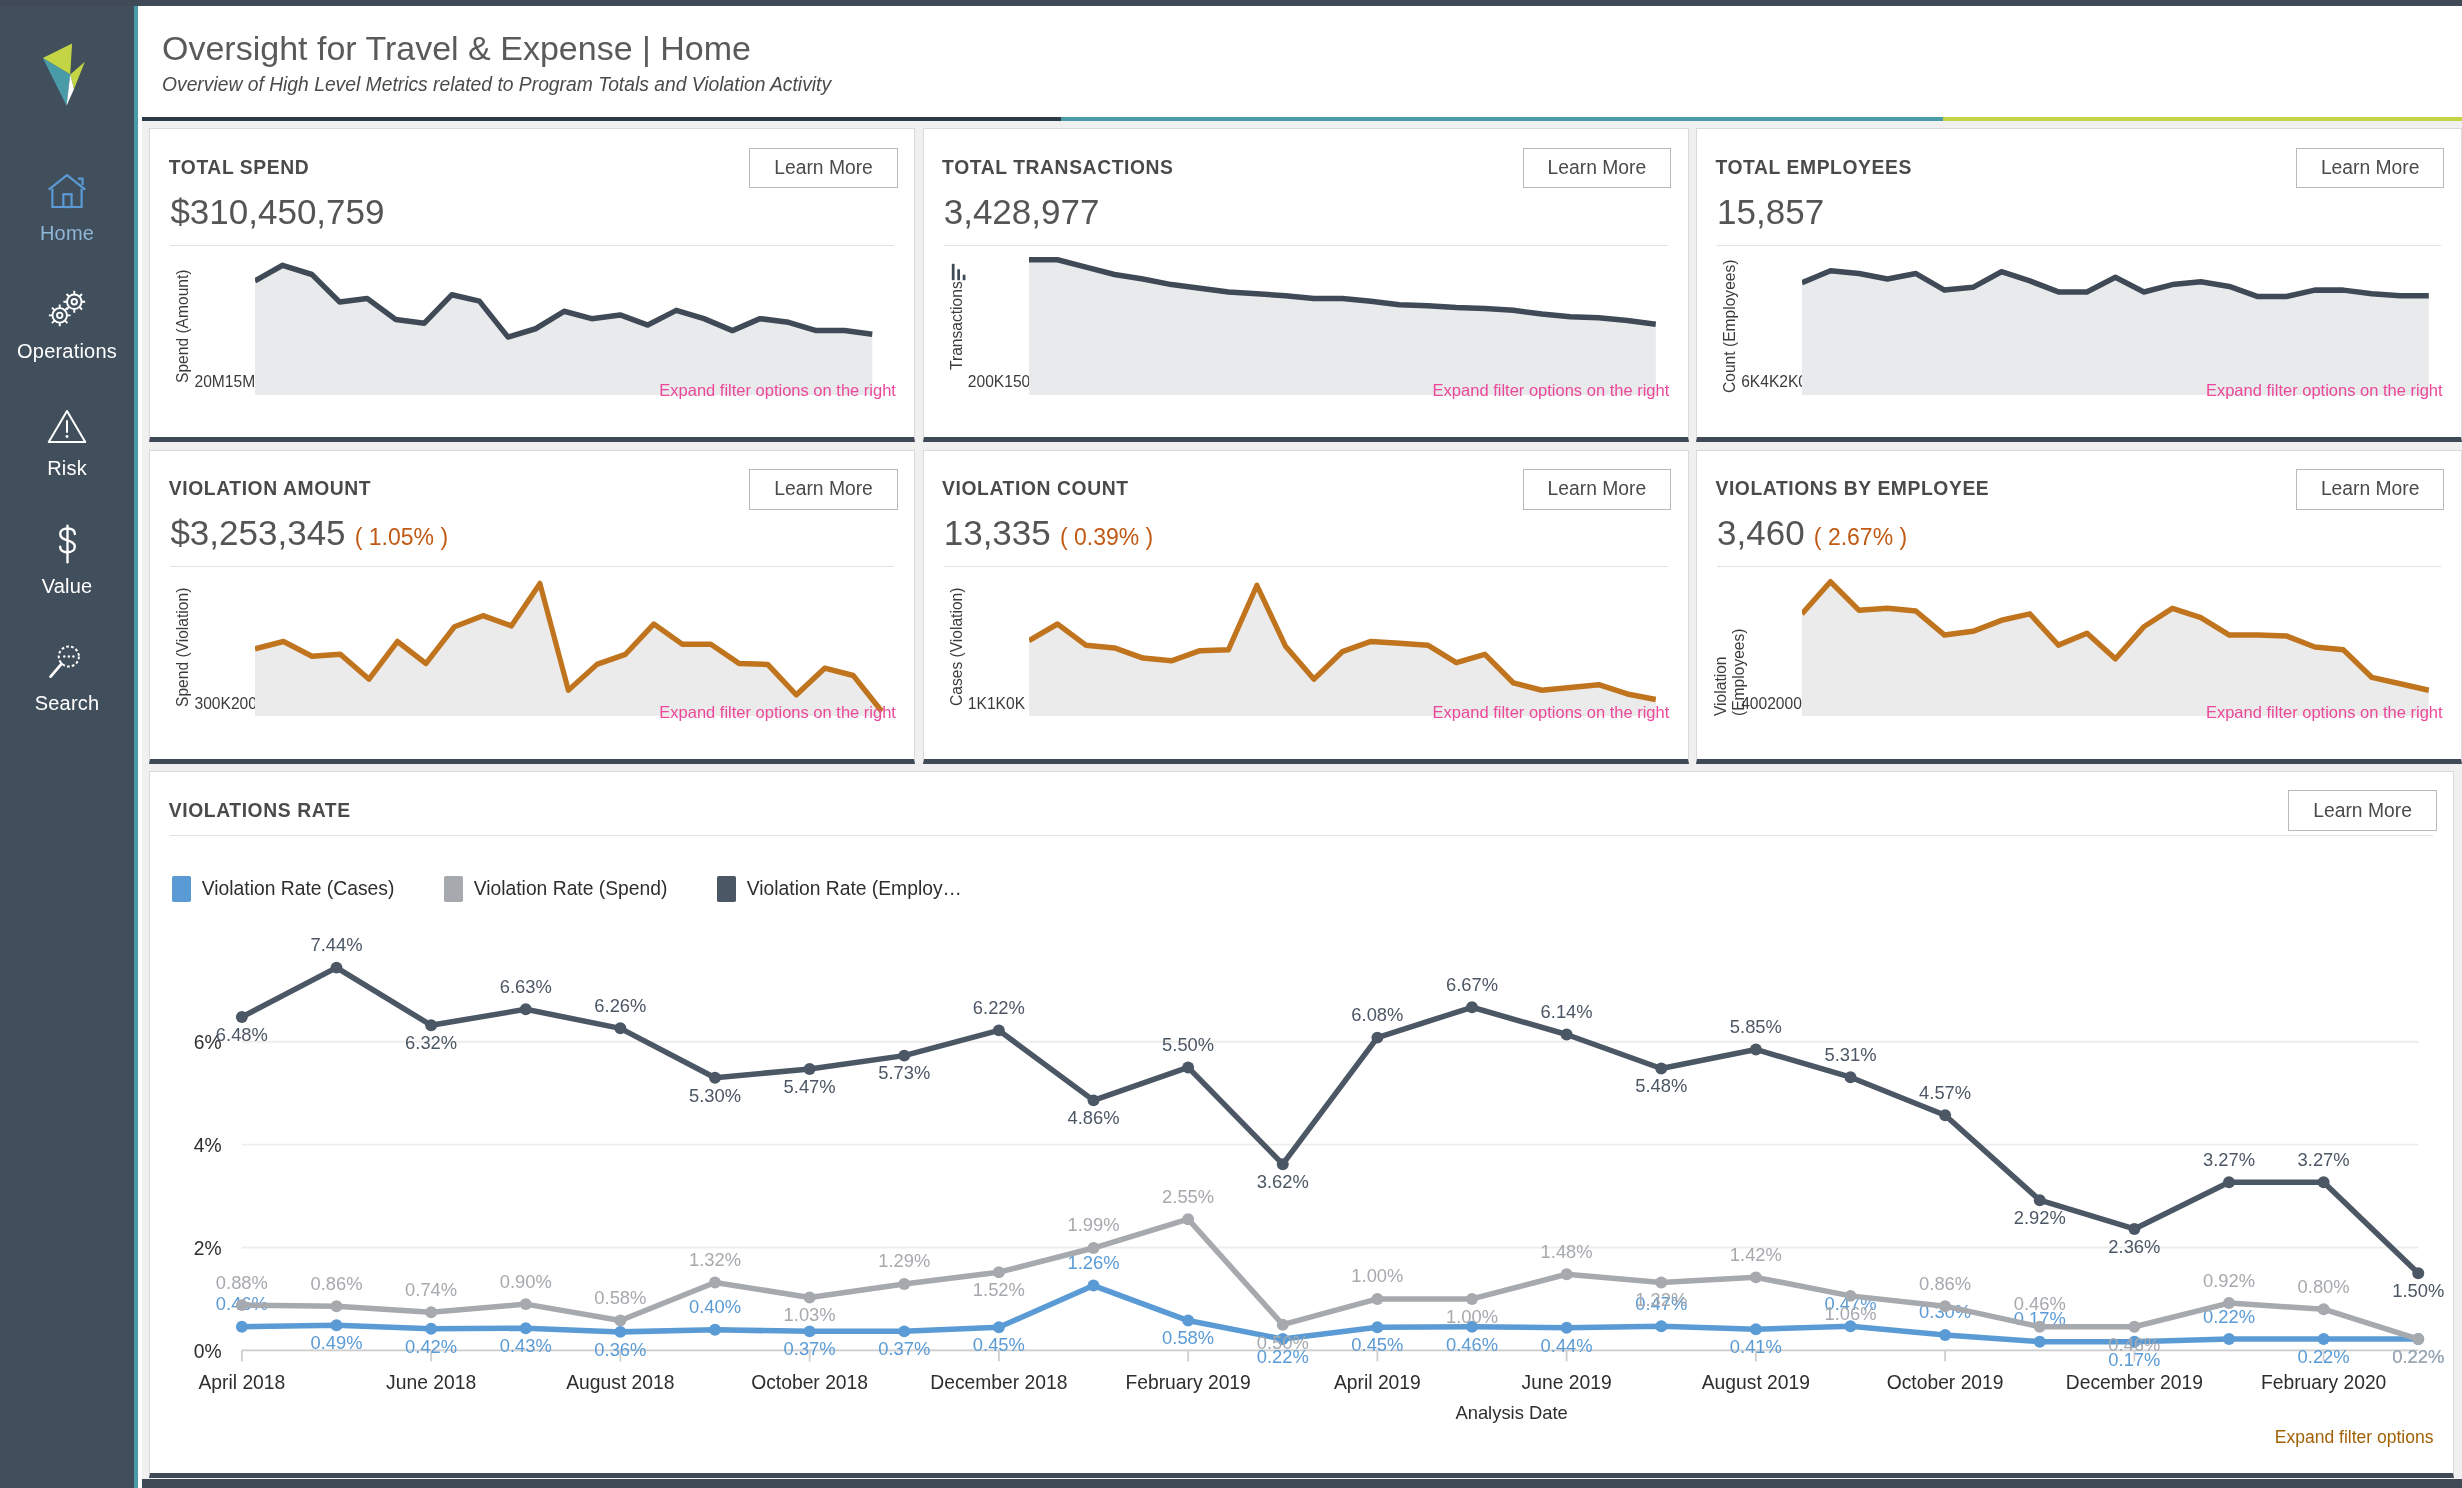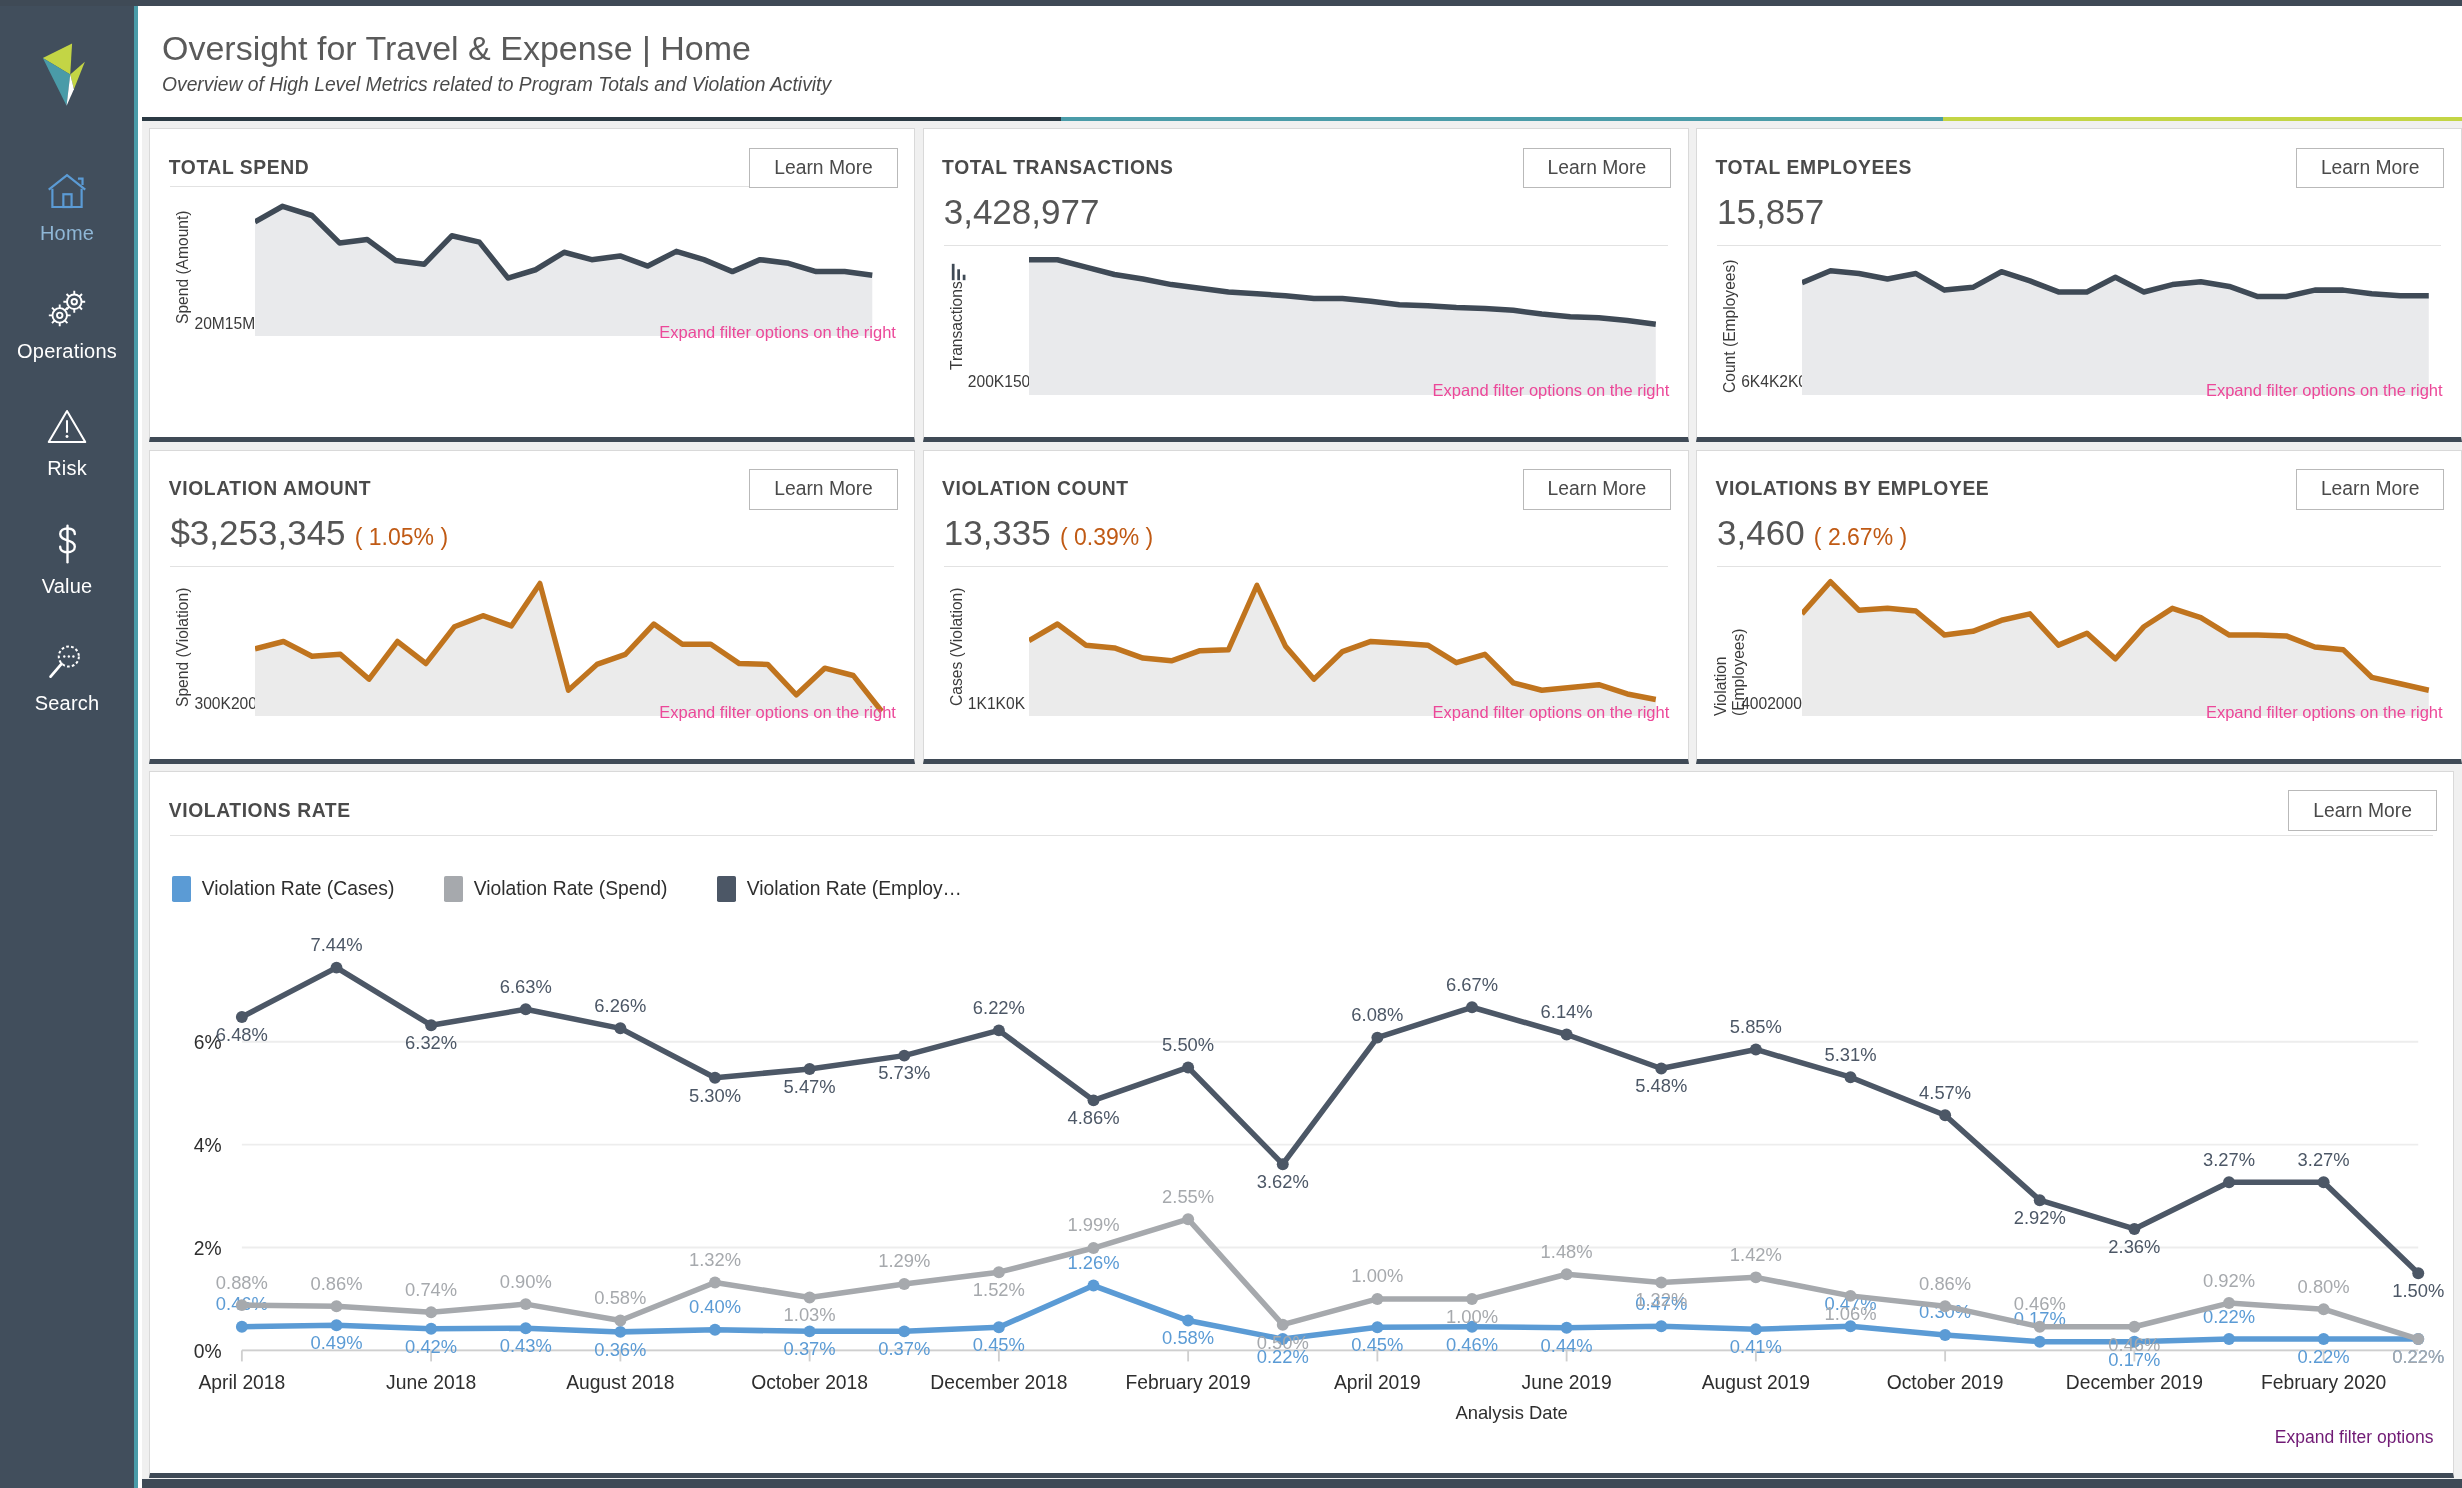--- a/index.html
+++ b/index.html
@@ -161,21 +161,21 @@
     width: 2305px; height: 551px;
     padding: 0;
   }
   .bigchart-wrap svg { display: block; }
   .axis-title-x {
     position: absolute; left: 1305px; bottom: 29px;
     font-size: 18.4px; color: #2e2e2e;
   }
   .expand-note-big {
     position: absolute; right: 22px; bottom: 5.5px;
-    font-size: 17.5px; color: #701a75;
+    font-size: 17.5px; color: #a16207;
   }
   .bottom-strip {
     position: absolute; left: 142px; bottom: 0; width: 2320px; height: 9.2px;
     background: #3f4a56;
   }
 </style>
 </head>
 <body>
 
 <div class="app">
@@ -264,20 +264,23 @@
   </div>
 
   <div class="content">
 
     <div class="row">
 
       <div class="card card-small">
         <div class="card-head">
           <span class="card-title">TOTAL SPEND</span>
           <button class="learn-btn">Learn More</button>
+        </div>
+        <div class="card-value-wrap">
+          <span class="card-value">$310,450,759</span>
         </div>
         <div class="card-divider"></div>
         <div class="spark-area">
           <div class="spark-row">
             <div class="axis-label-v">Spend (Amount)</div>
             <div class="axis-ticks">
               <span>20M</span>
               <span>15M</span>
               <span>10M</span>
               <span>5M</span>

